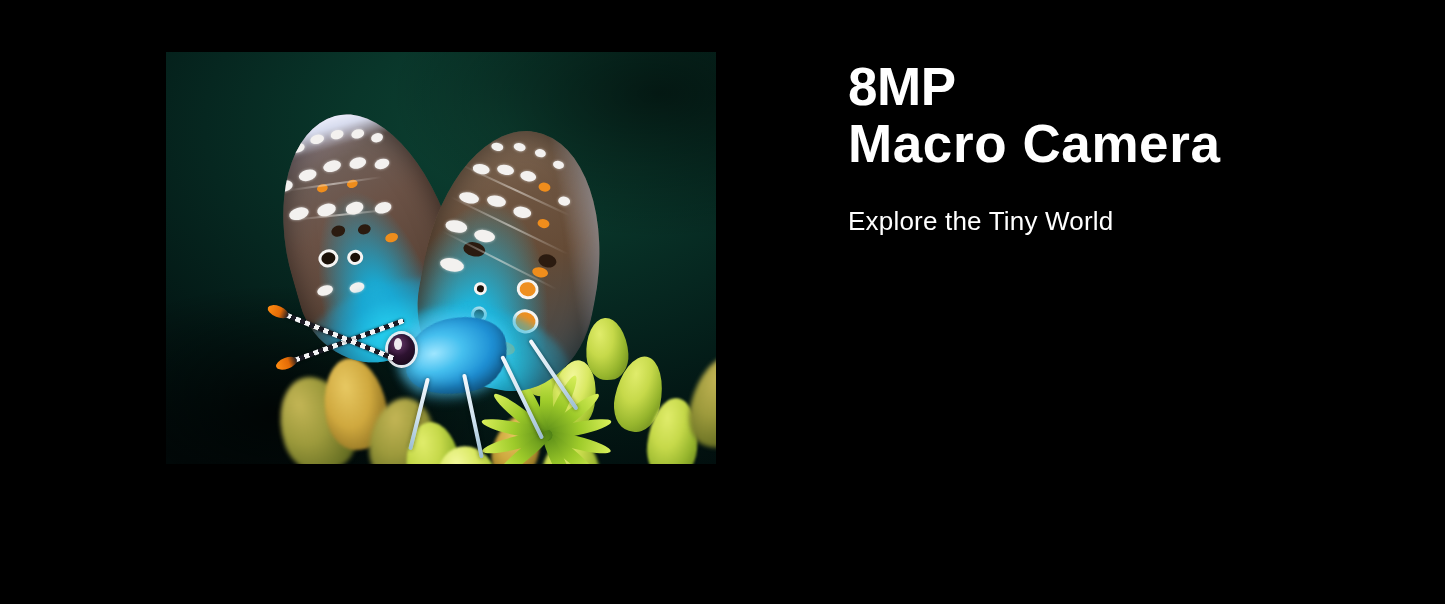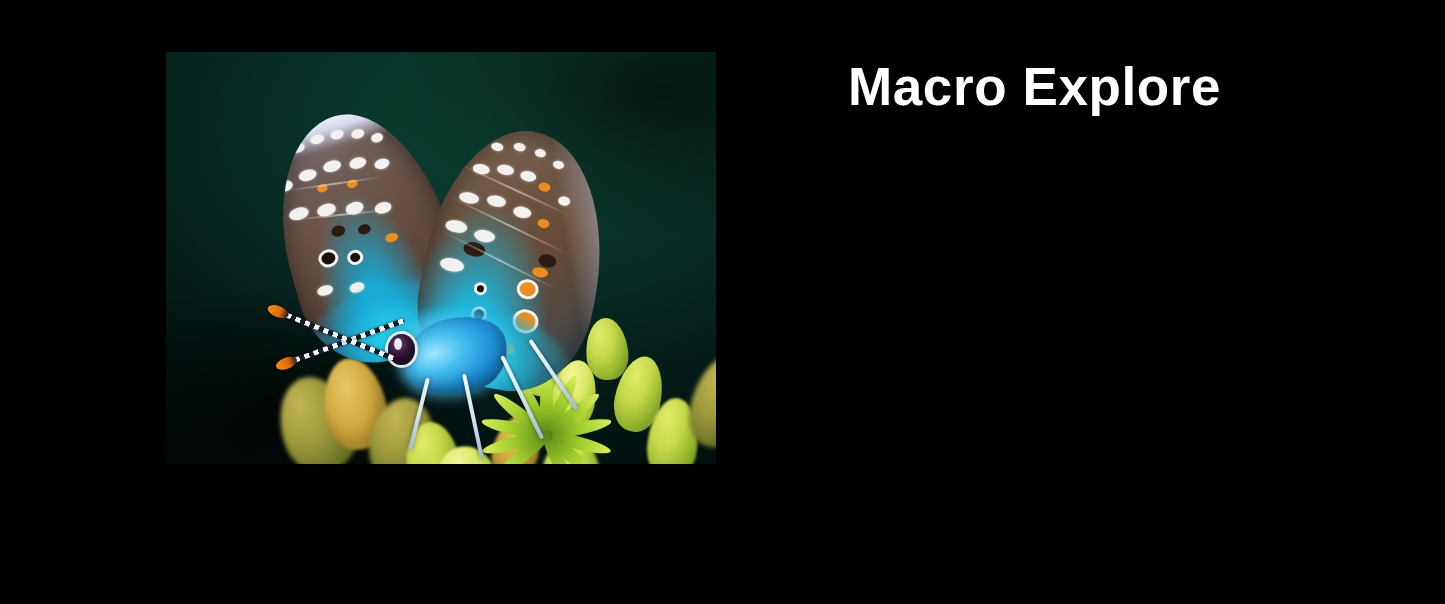--- a/index.html
+++ b/index.html
@@ -352,17 +352,19 @@
 
       <div class="leg" style="left:150px; top:296px; height:74px; transform:rotate(14deg);"></div>
       <div class="leg" style="left:186px; top:292px; height:86px; transform:rotate(-12deg);"></div>
       <div class="leg" style="left:224px; top:274px; height:92px; transform:rotate(-26deg);"></div>
       <div class="leg" style="left:252px; top:258px; height:84px; transform:rotate(-34deg);"></div>
     </div>
   </div>
 
   <div class="copy">
     <h1 class="headline">
-      <span class="line2">Macro Explore</span>
+      <span>8MP</span>
+      <span class="line2">Macro Camera</span>
     </h1>
+    <h2 class="subhead">Explore the Tiny World</h2>
   </div>
 
 </div>
 
 </body></html>

